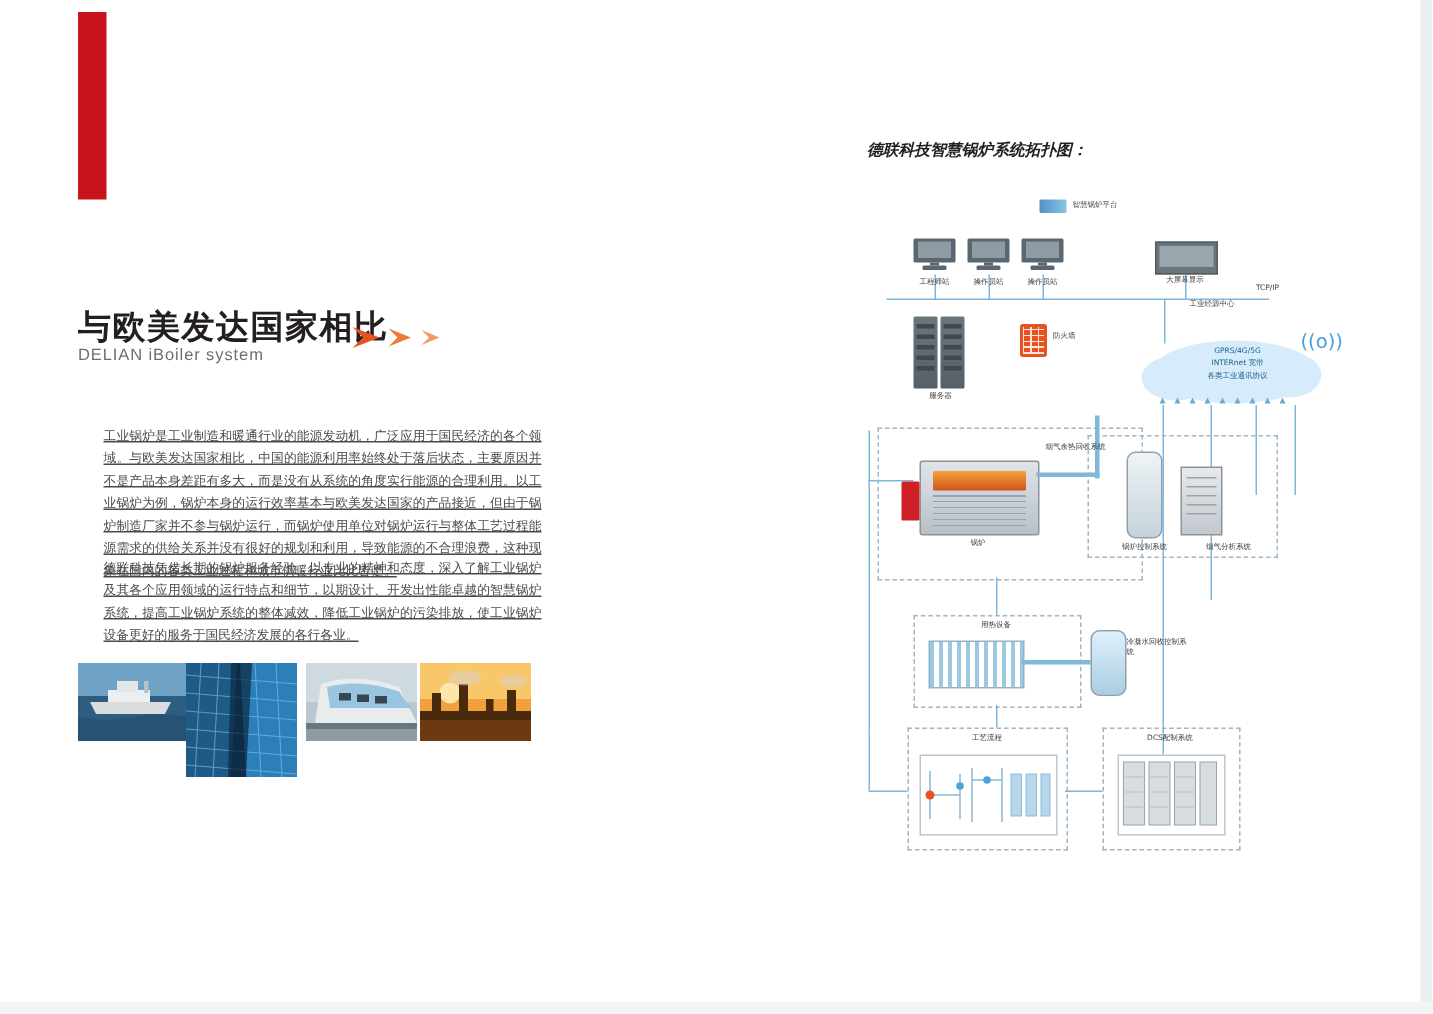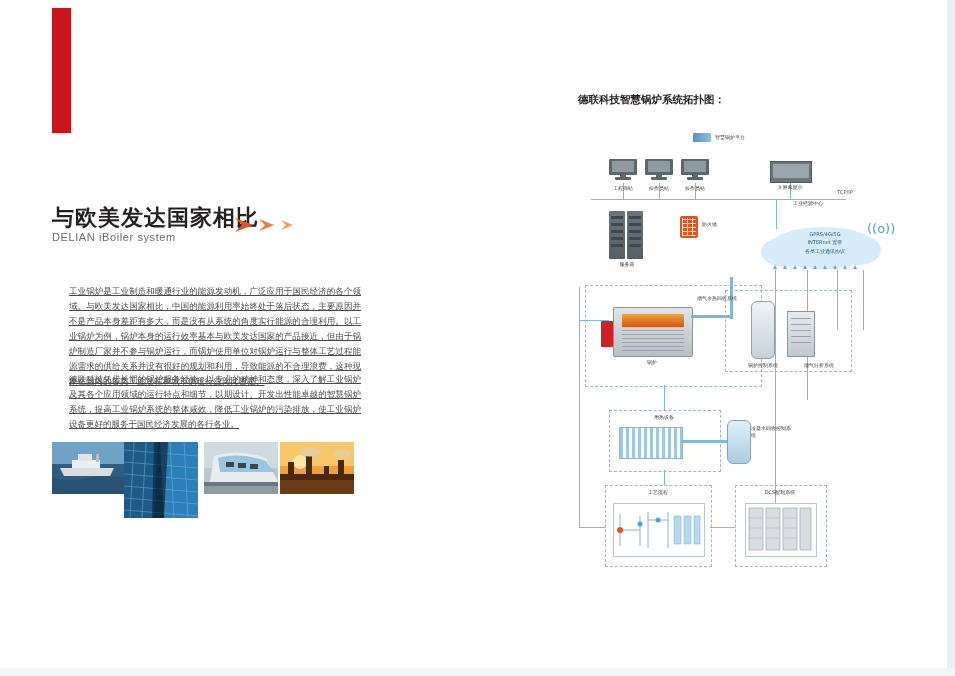--- a/index.html
+++ b/index.html
@@ -46,20 +46,21 @@
   .p1{left:0;top:0;}
   .p2{left:72px;top:0;height:76px;}
   .p3{left:152px;top:0;}
   .p4{left:228px;top:0;}
 
   
   .topo-title{
     position:absolute;left:578px;top:93px;
     font-size:10.5px;font-weight:bold;color:#231f20;
     font-family:"DejaVu Sans",sans-serif;
+    font-style:italic;
   }
   .diagram{position:absolute;left:575px;top:125px;width:330px;height:445px;}
 
   .lbl{
     position:absolute;
     font-size:5px;color:#3b3b3b;text-align:center;
     font-family:"DejaVu Sans",sans-serif;
     line-height:7px;
     white-space:nowrap;
   }

